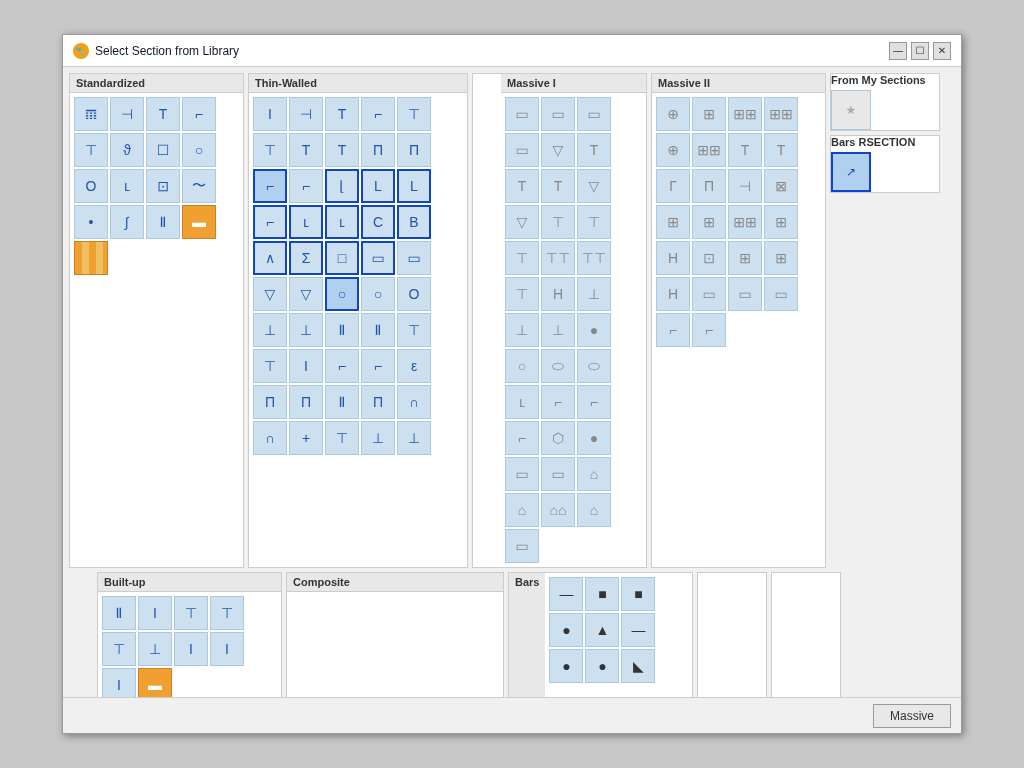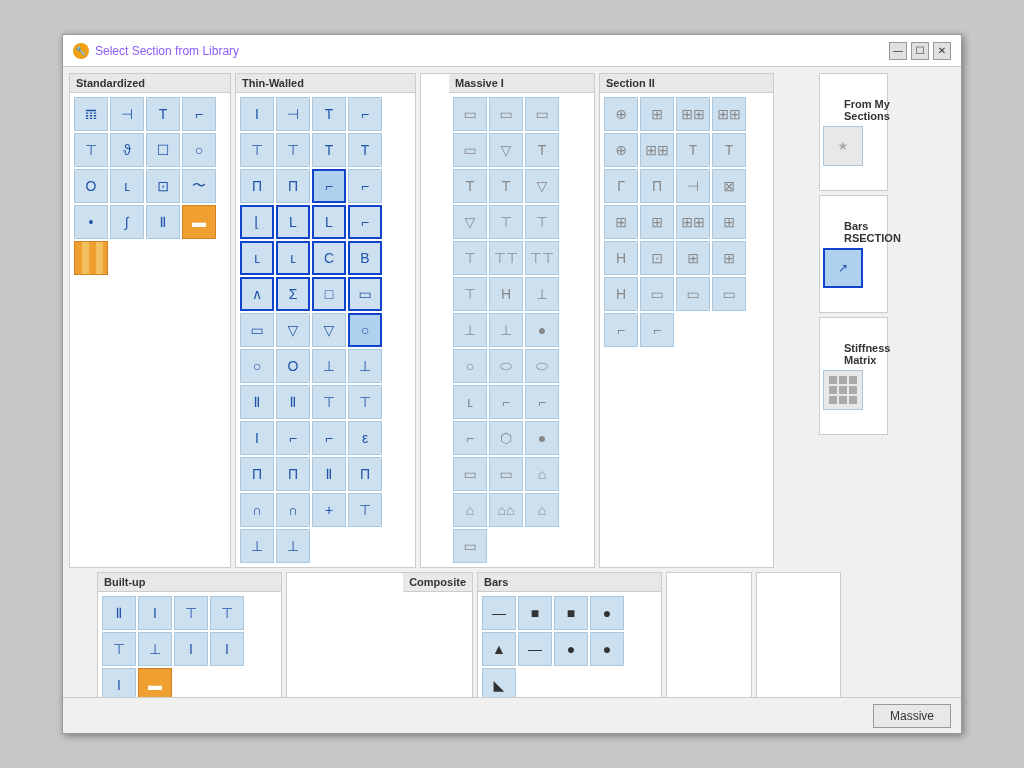--- a/index.html
+++ b/index.html
@@ -40,21 +40,21 @@
     .title-icon {
       width: 16px;
       height: 16px;
       background: #f0a010;
       border-radius: 50%;
       display: flex; align-items: center; justify-content: center;
       font-size: 9px; color: white; font-weight: bold;
     }
     .title-text {
       font-size: 12px;
-      color: #8b5cf6;
+      color: #0f172a;
     }
     .title-bar-right {
       display: flex;
       gap: 4px;
     }
     .win-btn {
       width: 18px; height: 18px;
       border: 1px solid #999;
       background: #e0e0e0;
       cursor: pointer;
@@ -140,25 +140,24 @@
     .sidebar {
       width: 110px;
       display: flex;
       flex-direction: column;
       gap: 4px;
     }
 
     .sidebar-section {
       background: #fff;
       border: 1px solid #ccc;
-      padding: 24px;
-      display: flex;
-      flex-direction: column;
-      align-items: flex-end;
-      margin-left: 41px;
+      padding: 0;
+      display: flex;
+      flex-direction: column;
+      align-items: flex-start;
     }
 
     .sidebar-section-title {
       font-weight: bold;
       font-size: 11px;
       color: #333;
       align-self: flex-start;
       margin-bottom: 4px;
     }
 
@@ -201,34 +200,32 @@
 
     
     .bottom-row {
       display: flex;
       gap: 4px;
       height: 140px;
       padding-left: 28px;
     }
 
     .composite-panel {
-      width: 187px;
+      width: 218px;
       background: #fff;
       border: 1px solid #ccc;
       display: flex;
       flex-direction: column;
-      align-items: flex-end;
     }
 
     .bars-panel {
       width: 185px;
       background: #fff;
       border: 1px solid #ccc;
       display: flex;
-      flex-direction: column;
     }
 
     .empty-panel {
       flex: 1;
       background: #fff;
       border: 1px solid #ccc;
     }
   </style>
 </head>
 <body>
@@ -245,21 +242,21 @@
       <div class="win-btn">☐</div>
       <div class="win-btn close">✕</div>
     </div>
   </div>
 
   <div class="content-area">
     <div class="main-grid">
 
       <div class="sections-row">
 
-        <div class="section-panel" style="width:162px;">
+        <div class="section-panel" style="width:175px;">
           <div class="section-title">Standardized</div>
           <div class="section-icons">
             <div class="icon-cell">𝌠</div>
             <div class="icon-cell">⊣</div>
             <div class="icon-cell">T</div>
             <div class="icon-cell">⌐</div>
             <div class="icon-cell">⊤</div>
             <div class="icon-cell">ϑ</div>
             <div class="icon-cell">☐</div>
             <div class="icon-cell">○</div>
@@ -268,21 +265,21 @@
             <div class="icon-cell">⊡</div>
             <div class="icon-cell">〜</div>
             <div class="icon-cell">•</div>
             <div class="icon-cell">∫</div>
             <div class="icon-cell">Ⅱ</div>
             <div class="icon-cell orange">▬</div>
             <div class="icon-cell" style="background:repeating-linear-gradient(90deg,#f0a030 0px,#f0a030 7px,#f0c060 7px,#f0c060 14px);border-color:#d08020;"></div>
           </div>
         </div>
 
-        <div class="section-panel" style="width:181px;">
+        <div class="section-panel" style="width:220px;">
           <div class="section-title">Thin-Walled</div>
           <div class="section-icons" style="position:relative;">
 
             <div class="icon-cell">I</div>
             <div class="icon-cell">⊣</div>
             <div class="icon-cell">T</div>
             <div class="icon-cell">⌐</div>
 
             <div class="icon-cell">⊤</div>
             <div class="icon-cell">⊤</div>
@@ -381,21 +378,21 @@
             <div class="icon-cell gray-icon">▭</div>
             <div class="icon-cell gray-icon">⌂</div>
             <div class="icon-cell gray-icon">⌂</div>
             <div class="icon-cell gray-icon">⌂⌂</div>
             <div class="icon-cell gray-icon">⌂</div>
             <div class="icon-cell gray-icon">▭</div>
           </div>
         </div>
 
         <div class="section-panel" style="width:175px;">
-          <div class="section-title">Section II</div>
+          <div class="section-title">Massive II</div>
           <div class="section-icons">
             <div class="icon-cell gray-icon">⊕</div>
             <div class="icon-cell gray-icon">⊞</div>
             <div class="icon-cell gray-icon">⊞⊞</div>
             <div class="icon-cell gray-icon">⊞⊞</div>
             <div class="icon-cell gray-icon">⊕</div>
             <div class="icon-cell gray-icon">⊞⊞</div>
             <div class="icon-cell gray-icon">T</div>
             <div class="icon-cell gray-icon">T</div>
             <div class="icon-cell gray-icon">Γ</div>
@@ -424,36 +421,20 @@
           <div class="sidebar-section">
             <div class="sidebar-section-title">From My Sections</div>
             <div class="sidebar-icon-cell" style="color:#aaa; background:#e8e8e8;">★</div>
           </div>
 
           <div class="sidebar-section">
             <div class="sidebar-section-title">Bars RSECTION</div>
             <div class="sidebar-icon-cell sidebar-icon-selected">↗</div>
           </div>
 
-          <div class="sidebar-section">
-            <div class="sidebar-section-title">Stiffness Matrix</div>
-            <div class="sidebar-icon-cell" style="background:#e8e8e8;">
-              <div style="display:grid;grid-template-columns:repeat(3,8px);gap:2px;">
-                <div style="width:8px;height:8px;background:#aaa;"></div>
-                <div style="width:8px;height:8px;background:#aaa;"></div>
-                <div style="width:8px;height:8px;background:#aaa;"></div>
-                <div style="width:8px;height:8px;background:#aaa;"></div>
-                <div style="width:8px;height:8px;background:#aaa;"></div>
-                <div style="width:8px;height:8px;background:#aaa;"></div>
-                <div style="width:8px;height:8px;background:#aaa;"></div>
-                <div style="width:8px;height:8px;background:#aaa;"></div>
-                <div style="width:8px;height:8px;background:#aaa;"></div>
-              </div>
-            </div>
-          </div>
         </div>
       </div>
 
       <div class="bottom-row">
 
         <div class="section-panel" style="width:185px;">
           <div class="section-title">Built-up</div>
           <div class="section-icons">
             <div class="icon-cell">Ⅱ</div>
             <div class="icon-cell">I</div>

